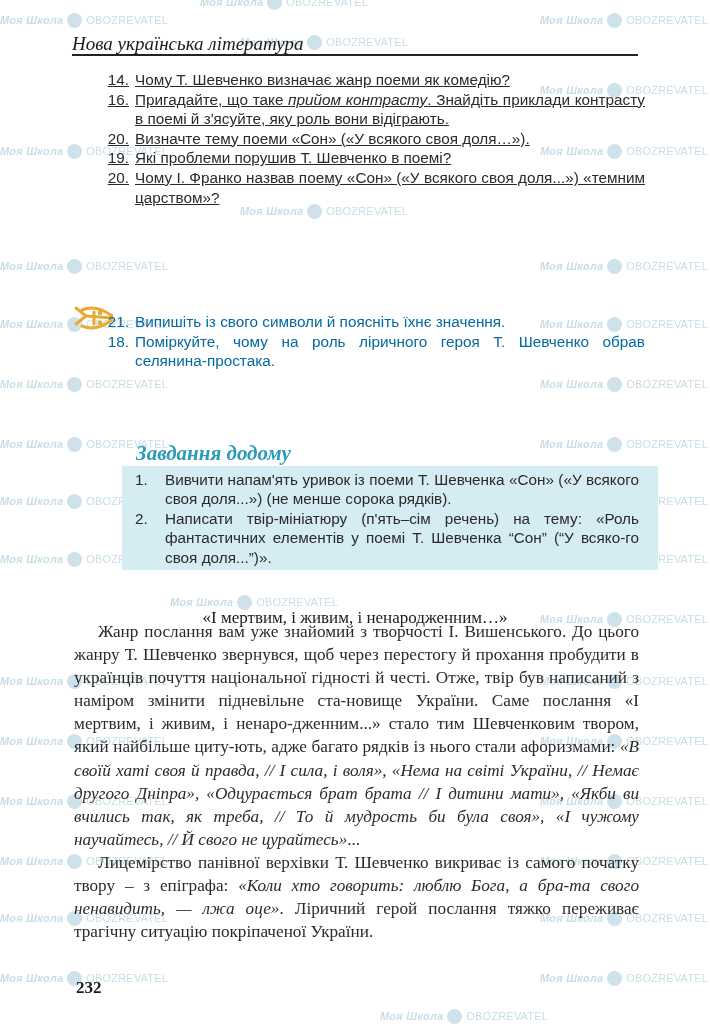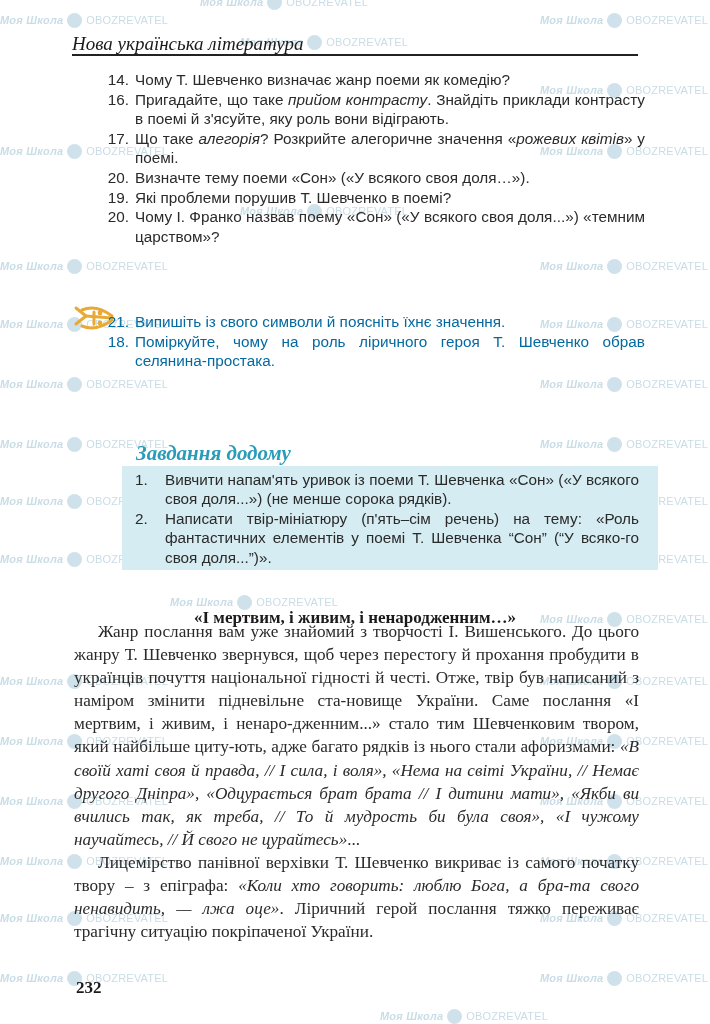--- a/index.html
+++ b/index.html
@@ -19,21 +19,21 @@
   .header {
     position: absolute; left: 72px; top: 30px; width: 566px; height: 24px;
     border-bottom: 2px solid #222;
   }
   .header-title {
     font-family: "Liberation Serif", serif; font-style: italic; font-size: 19px; color: #1a1a1a;
     position: absolute; left: 0; top: 3px;
   }
   .q-list {
     position: absolute; left: 135px; top: 70px; width: 510px;
-    font-family: "Liberation Sans", sans-serif; font-size: 15.3px; line-height: 19.6px; color: #2a2a2a;
+    font-family: "Liberation Sans", sans-serif; font-size: 15.3px; line-height: 19.6px; color: #2a2a2a; text-decoration: underline;
   }
   .q-item { display: flex; }
   .q-num { width: 29px; flex: none; text-align: right; padding-right: 6px; box-sizing: border-box; margin-left: -29px; }
   .q-text { flex: 1; text-align: justify; }
   .q-text i { font-style: italic; }
   .q-block2 { position: absolute; left: 135px; top: 312px; width: 510px;
     font-family: "Liberation Sans", sans-serif; font-size: 15.3px; line-height: 19.6px; color: #0369a1; }
   .trident {
     position: absolute; left: 72px; top: 302px; width: 46px; height: 34px;
   }
@@ -48,21 +48,21 @@
   }
   .hw-list {
     position: absolute; left: 165px; top: 470px; width: 474px;
     font-family: "Liberation Sans", sans-serif; font-size: 15.3px; line-height: 19.4px; color: #2a2a2a;
   }
   .hw-item { display: flex; }
   .hw-num { width: 30px; flex: none; margin-left: -30px; }
   .hw-text { flex: 1; text-align: justify; text-align-last: left; }
   .section-title {
     position: absolute; left: 0; width: 710px; top: 608px; text-align: center;
-    font-family: "Liberation Serif", serif; font-weight: bold; font-size: 17px; color: #1a1a1a;
+    font-family: "Liberation Serif", serif; font-weight: normal; font-size: 17px; color: #1a1a1a;
   }
   .body-text {
     position: absolute; left: 74px; top: 620px; width: 565px;
     font-family: "Liberation Serif", serif; font-size: 17.2px; line-height: 23.1px; color: #2a2a2a;
   }
   .para { text-indent: 24px; text-align: justify; margin: 0; }
   .body-text i { font-style: italic; }
   .page-number {
     position: absolute; left: 76px; top: 978px;
     font-family: "Liberation Serif", serif; font-weight: bold; font-size: 17px; color: #1a1a1a;
@@ -114,24 +114,20 @@
 <div class="q-list" id="q-list">
     <div class="q-item">
       <span class="q-num">14.</span>
       <span class="q-text"><span>Чому Т. Шевченко визначає жанр поеми як комедію?</span></span>
     </div>
     <div class="q-item">
       <span class="q-num">16.</span>
       <span class="q-text"><span>Пригадайте, що таке </span><i>прийом контрасту</i><span>. Знайдіть приклади контрасту в поемі й з'ясуйте, яку роль вони відіграють.</span></span>
     </div>
     <div class="q-item">
-      <span class="q-num">17.</span>
-      <span class="q-text"><span>Що таке </span><i>алегорія</i><span>? Розкрийте алегоричне значення «</span><i>рожевих квітів</i><span>» у поемі.</span></span>
-    </div>
-    <div class="q-item">
       <span class="q-num">20.</span>
       <span class="q-text"><span>Визначте тему поеми «Сон» («У всякого своя доля…»).</span></span>
     </div>
     <div class="q-item">
       <span class="q-num">19.</span>
       <span class="q-text"><span>Які проблеми порушив Т. Шевченко в поемі?</span></span>
     </div>
     <div class="q-item">
       <span class="q-num">20.</span>
       <span class="q-text"><span>Чому І. Франко назвав поему «Сон» («У всякого своя доля...») «темним царством»?</span></span>

